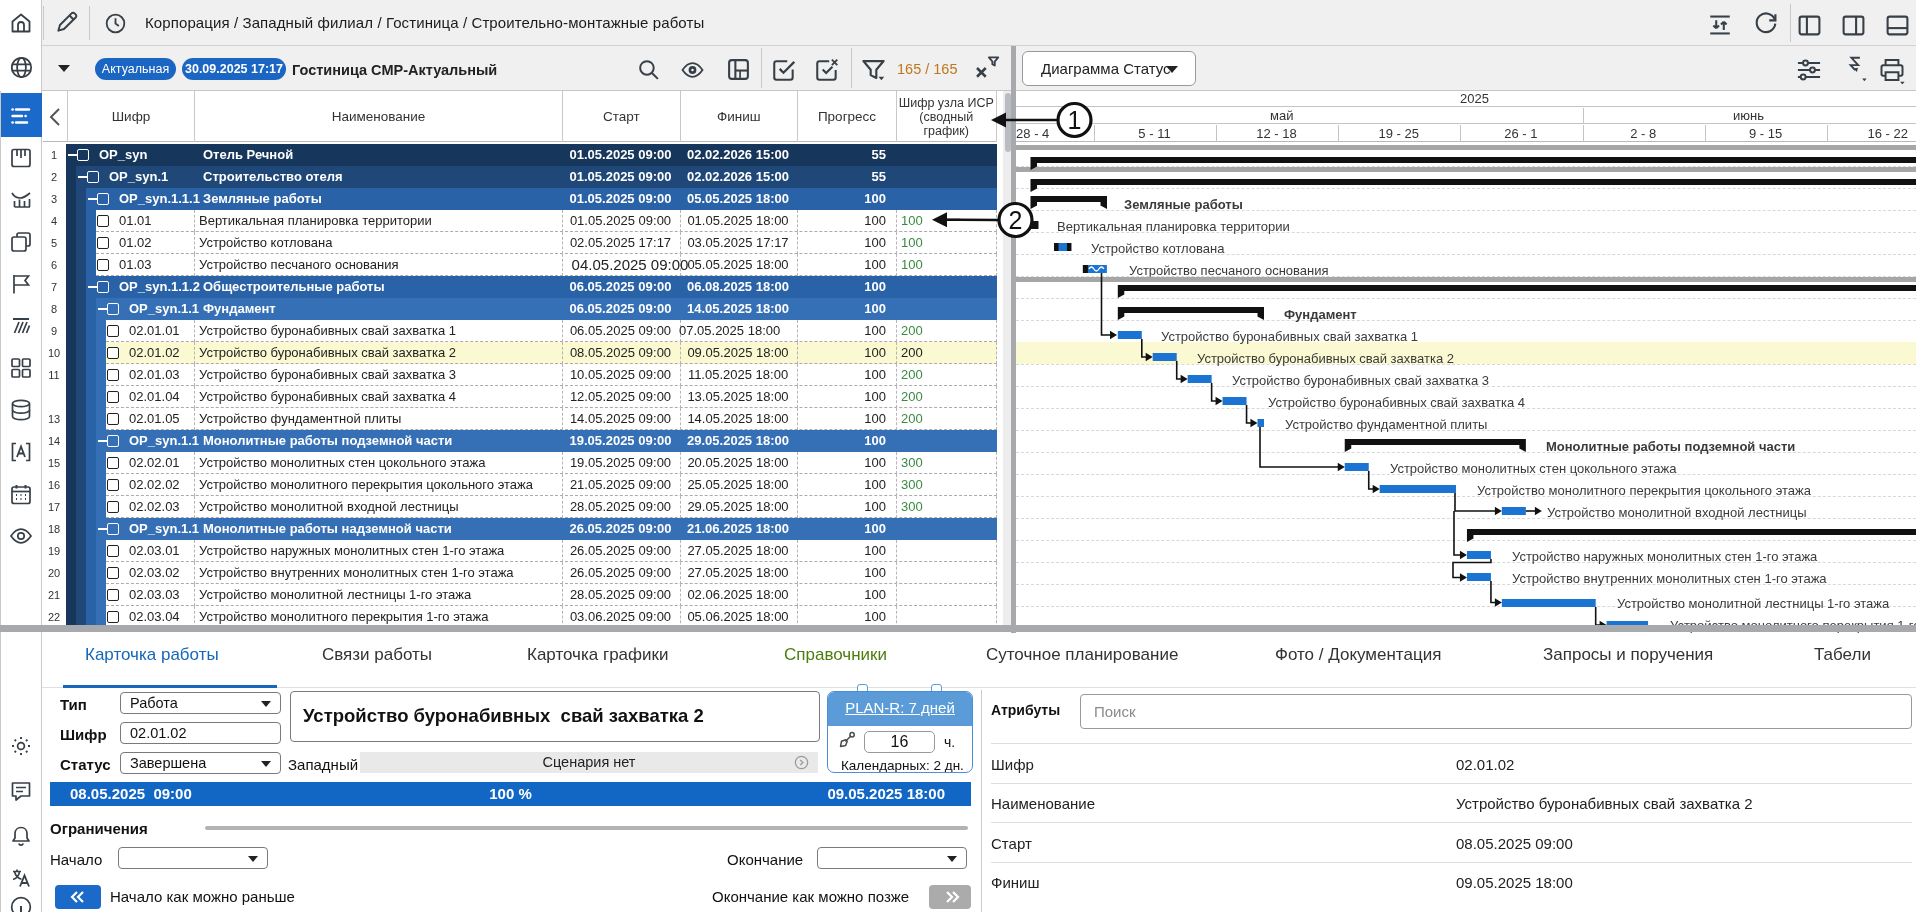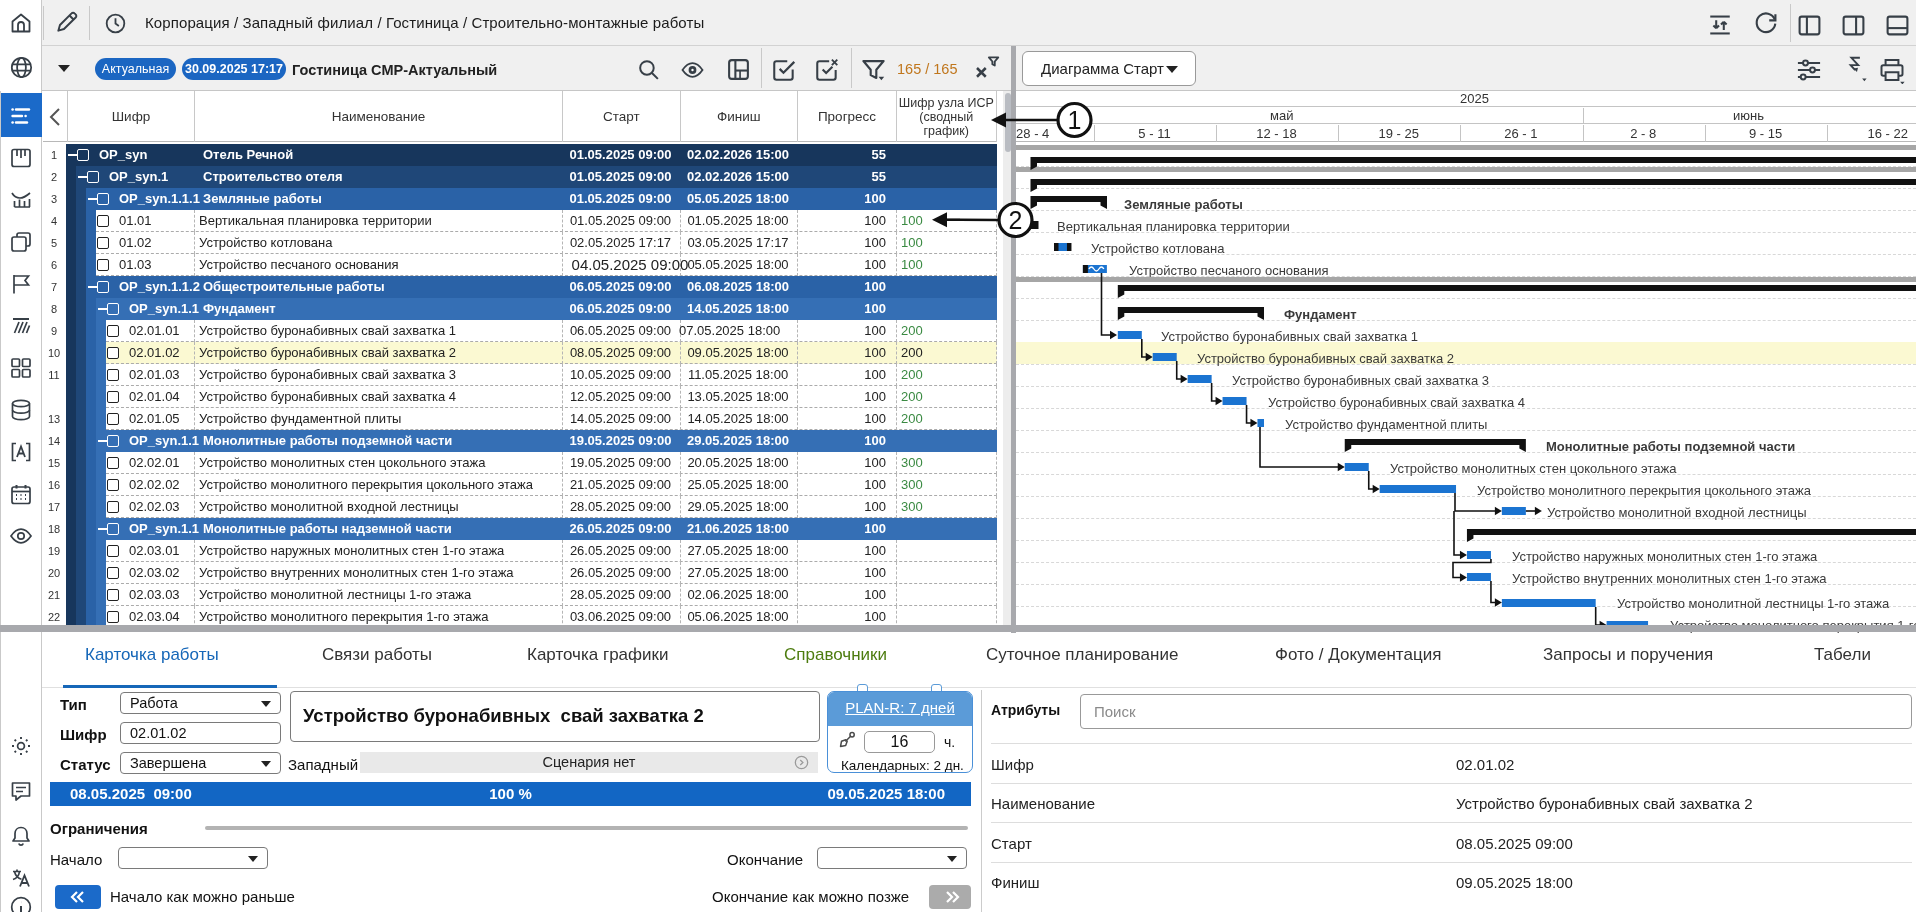--- a/index.html
+++ b/index.html
@@ -78,21 +78,21 @@
     <div class="abs" style="left:851px;top:48px;width:1px;height:40px;background:#c9c9c9;"></div>
     <svg class="ic" style="left:860px;top:56px" width="27" height="27" viewBox="0 0 24 24" fill="none" stroke="#373f47" stroke-width="1.9">
       <path d="M3 4.5 H21 L14.5 12.2 V19.5 L9.5 17 V12.2 Z" stroke-linejoin="round"></path>
       <path d="M19 21.5 l2.5-3 h-5 z" fill="#373f47" stroke="none"></path>
     </svg>
     <div class="abs" style="left:897px;top:61px;font-size:14.5px;color:#c0761c;">165 / 165</div>
     <svg class="ic" style="left:972px;top:53px" width="30" height="30" viewBox="0 0 24 24" fill="none" stroke="#373f47">
       <path d="M4 12 l7 7 M11 12 l-7 7" stroke-width="2"></path>
       <path d="M13.5 3.5 H21 L18.2 6.8 V10 L16.3 8.9 V6.8 Z" stroke-width="1.5" stroke-linejoin="round"></path>
     </svg>
-    <div class="abs" style="left:1022px;top:51px;width:174px;height:35px;background:#fff;border:1px solid #999;border-radius:6px;font-size:15px;color:#222;line-height:33px;padding-left:18px;">Диаграмма Старт</div>
+    <div class="abs" style="left:1022px;top:51px;width:174px;height:35px;background:#fff;border:1px solid #999;border-radius:6px;font-size:15px;color:#222;line-height:33px;padding-left:18px;">Диаграмма Статус</div>
     <div class="abs" style="left:1166px;top:66px;width:0;height:0;border-left:6px solid transparent;border-right:6px solid transparent;border-top:7px solid #222;"></div>
     <svg class="ic" style="left:1795px;top:56px" width="28" height="28" viewBox="0 0 24 24" fill="none" stroke="#373f47" stroke-width="1.7">
       <path d="M2.5 6 H21.5 M2.5 12 H21.5 M2.5 18 H21.5"></path>
       <circle cx="9" cy="6" r="2.1" fill="#f0f0f0"></circle>
       <circle cx="15" cy="12" r="2.1" fill="#f0f0f0"></circle>
       <circle cx="7" cy="18" r="2.1" fill="#f0f0f0"></circle>
     </svg>
     <svg class="ic" style="left:1843px;top:55px" width="27" height="27" viewBox="0 0 24 24" fill="none" stroke="#373f47" stroke-width="1.8">
       <path d="M15 2.5 H7.5 L13.5 9 H6.8 L10.8 13.4" stroke-width="1.7"></path>
       <path d="M9.3 11.9 L12.4 15.1 L13.3 11.3 Z" fill="#373f47" stroke="none"></path>

